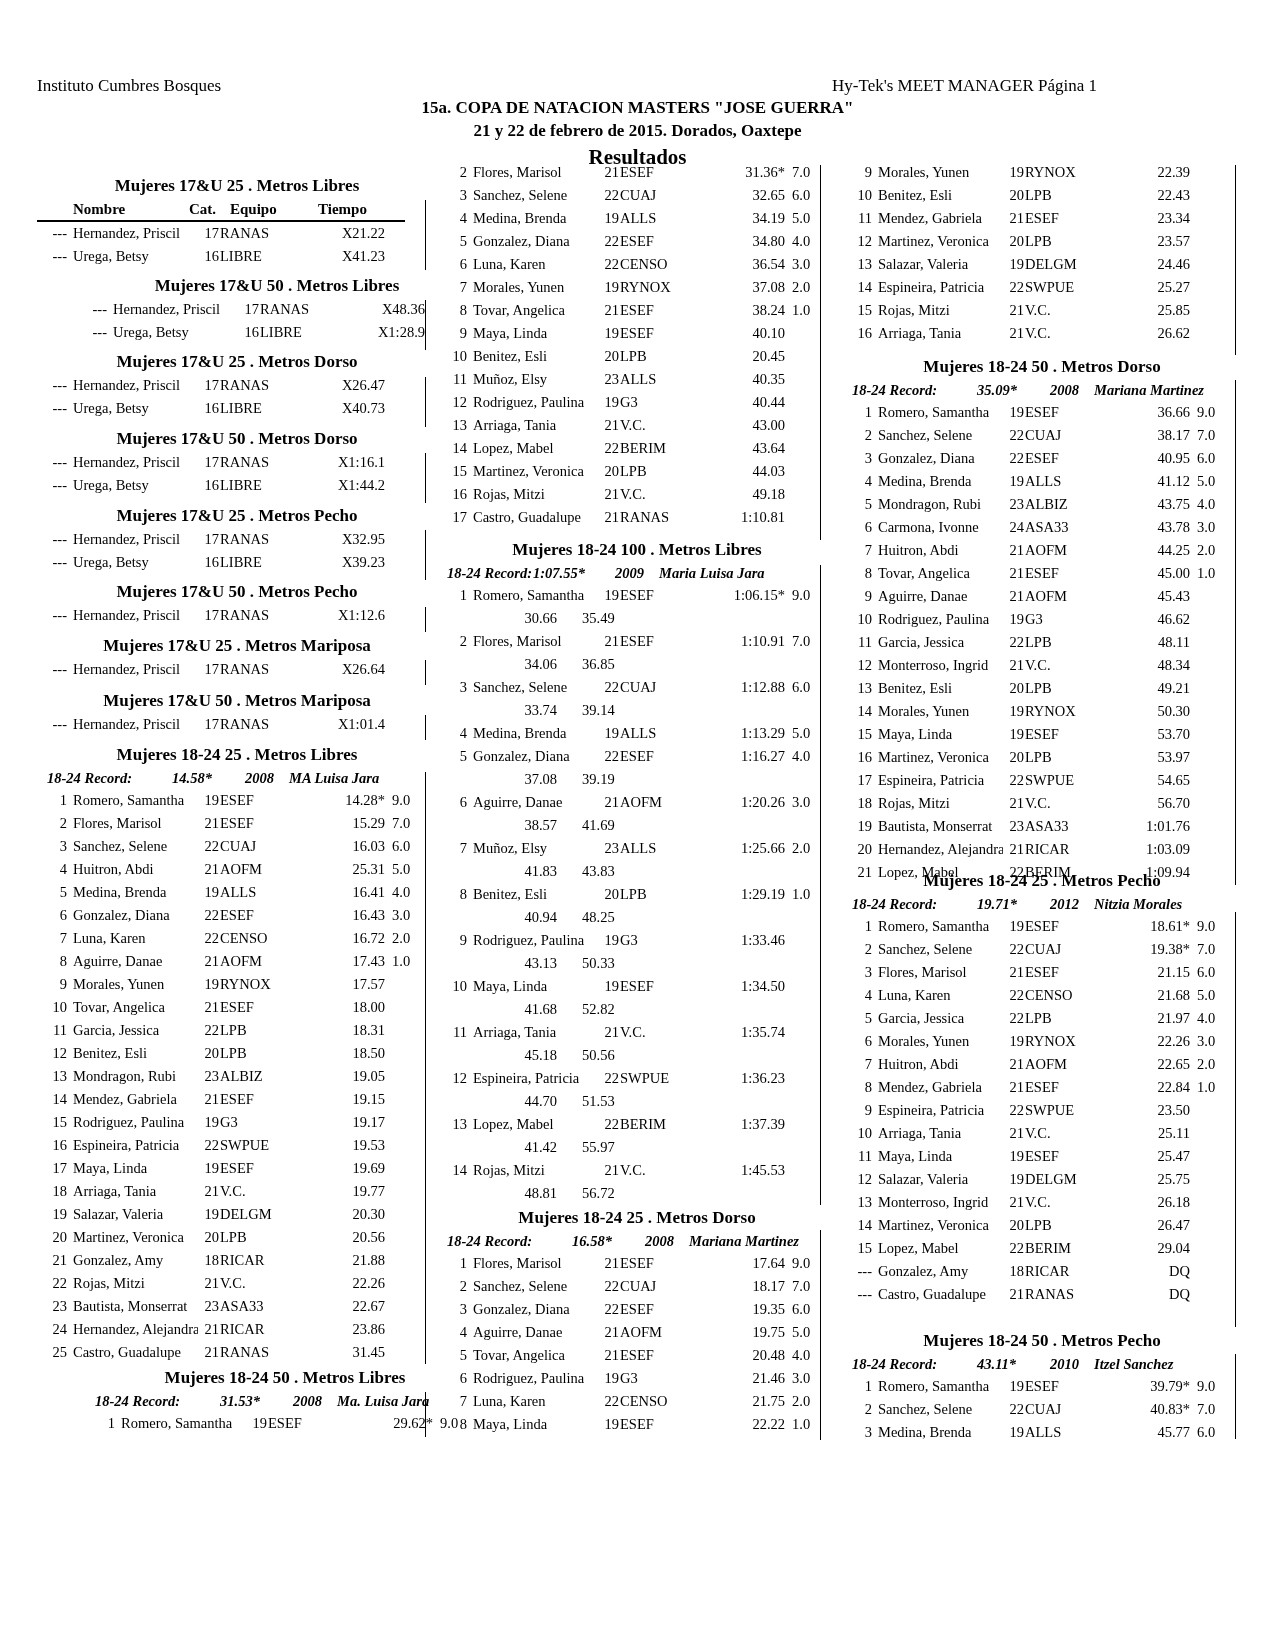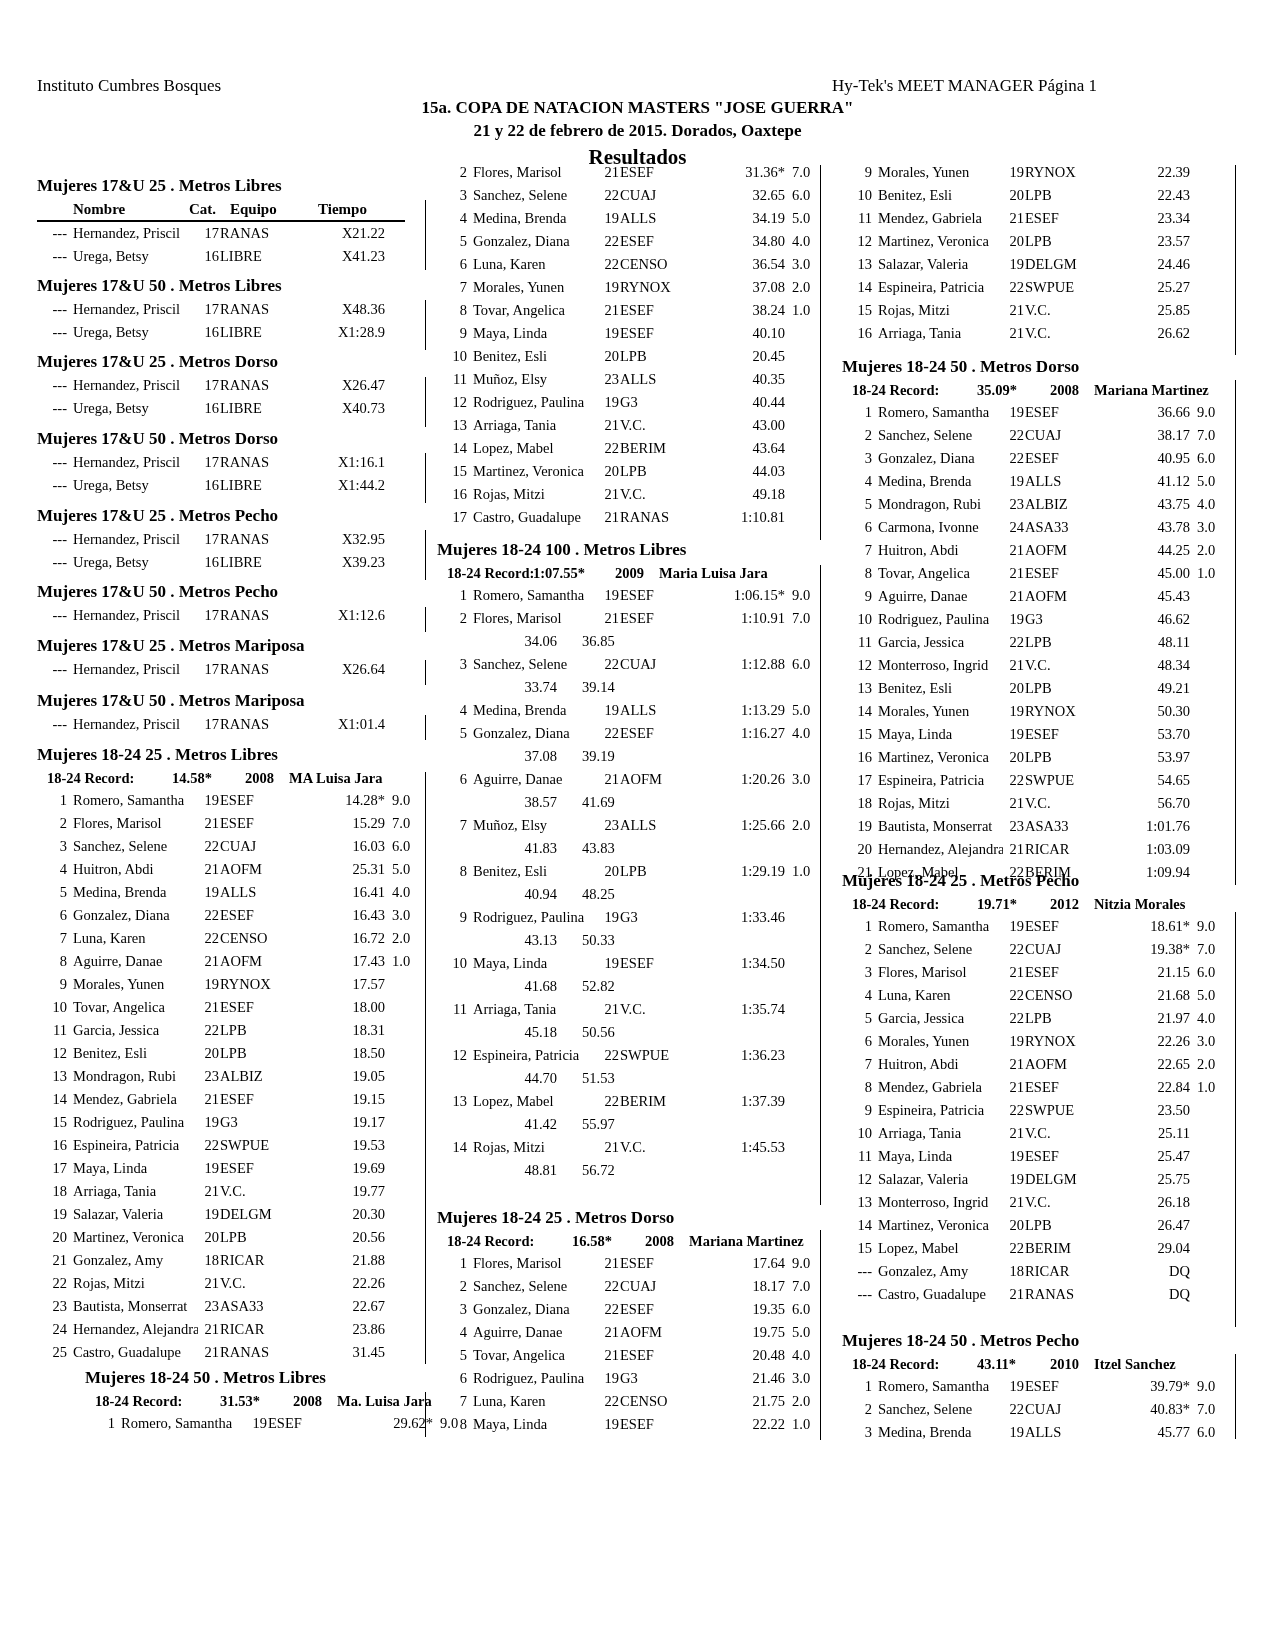--- a/index.html
+++ b/index.html
@@ -14,22 +14,22 @@
   .title3 { position: absolute; left: 0; width: 1275px; top: 145px; text-align: center; font-weight: bold; font-size: 21px; }
 
   .col { position: absolute; top: 0; }
   .col1 { left: 37px; width: 390px; }
   .col2 { left: 437px; width: 390px; }
   .col3 { left: 842px; width: 390px; }
 
   .vline { position: absolute; width: 1px; background: #000; }
 
   .event { position: absolute; left: 0; width: 400px; }
-  .ev-title { font-weight: bold; font-size: 17px; height: 24px; line-height: 24px; white-space: nowrap; }
-  .rec { font-weight: bold; font-size: 14.5px; height: 22px; line-height: 22px; white-space: nowrap; padding-left: 10px; position: relative; }
+  .ev-title { font-weight: bold; font-size: 17px; height: 24px; line-height: 24px; white-space: nowrap; text-align: center; }
+  .rec { font-weight: bold; font-size: 14.5px; height: 22px; line-height: 22px; white-space: nowrap; padding-left: 10px; position: relative; font-style: italic; }
   .rec span { position: absolute; top: 0; }
   .colhead { font-weight: bold; font-size: 15px; height: 22px; line-height: 22px; position: relative; border-bottom: 2px solid #000; width: 368px; }
   .colhead span { position: absolute; top: 0; }
 
   .row { position: relative; height: 23px; line-height: 23px; font-size: 14.5px; white-space: nowrap; }
   .row span { position: absolute; top: 0; }
   .c-place { left: 0; width: 30px; text-align: right; }
   .c-name { left: 36px; width: 125px; overflow: hidden; }
   .c-age { left: 160px; width: 22px; text-align: right; }
   .c-team { left: 183px; }
@@ -98,21 +98,21 @@
         </div>
         <div class="row">
           <span class="c-place">---</span>
           <span class="c-name">Urega, Betsy</span>
           <span class="c-age">16</span>
           <span class="c-team">LIBRE</span>
           <span class="c-time">X41.23</span>
           <span class="c-pts"></span>
         </div>
       </div>
-      <div class="event" style="top: 274px;">
+      <div class="event" style="top: 274px; margin-left: 40px;">
         <div class="ev-title">Mujeres 17&amp;U 50 . Metros Libres</div>
         <div class="row">
           <span class="c-place">---</span>
           <span class="c-name">Hernandez, Priscil</span>
           <span class="c-age">17</span>
           <span class="c-team">RANAS</span>
           <span class="c-time">X48.36</span>
           <span class="c-pts"></span>
         </div>
         <div class="row">
@@ -581,20 +581,24 @@
           <span style="left: 222px;">Maria Luisa Jara</span>
         </div>
         <div class="row">
           <span class="c-place">1</span>
           <span class="c-name">Romero, Samantha</span>
           <span class="c-age">19</span>
           <span class="c-team">ESEF</span>
           <span class="c-time">1:06.15*</span>
           <span class="c-pts">9.0</span>
         </div>
+        <div class="split">
+          <span class="s1">30.66</span>
+          <span class="s2">35.49</span>
+        </div>
         <div class="row">
           <span class="c-place">2</span>
           <span class="c-name">Flores, Marisol</span>
           <span class="c-age">21</span>
           <span class="c-team">ESEF</span>
           <span class="c-time">1:10.91</span>
           <span class="c-pts">7.0</span>
         </div>
         <div class="split">
           <span class="s1">34.06</span>

